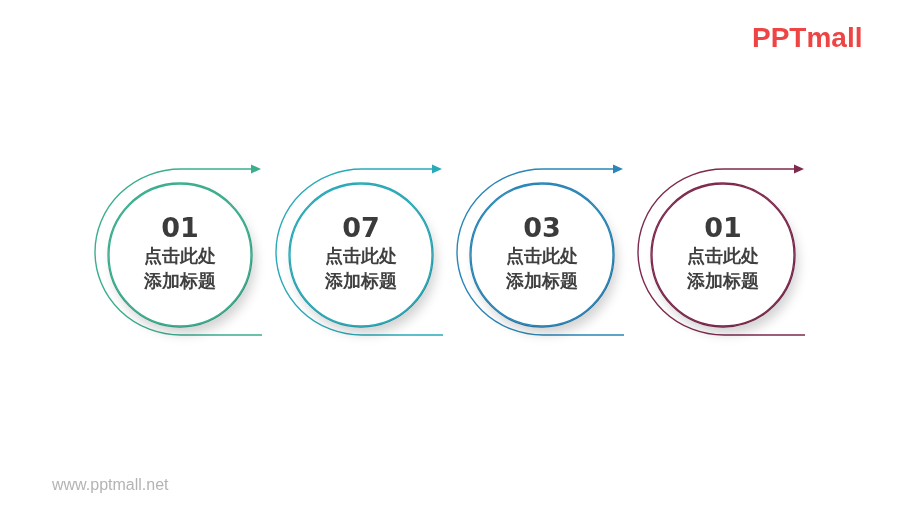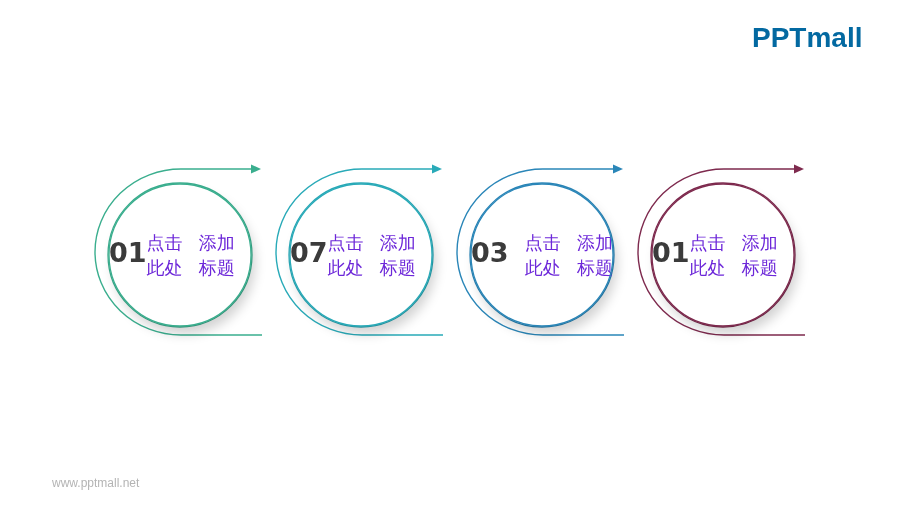--- a/index.html
+++ b/index.html
@@ -1,29 +1,29 @@
 <!DOCTYPE html>
 <html><head>
 <meta charset="utf-8">
 <style>
   html, body { margin: 0; padding: 0; }
   body { width: 900px; height: 506px; background: #ffffff; position: relative; overflow: hidden;
          font-family: "DejaVu Sans", "Liberation Sans", sans-serif; }
   .logo { position: absolute; left: 752px; top: 22px; font-family: "Liberation Sans", sans-serif;
-          font-size: 28px; font-weight: bold; color: #0369a1; letter-spacing: 0px; }
+          font-size: 28px; font-weight: bold; color: #ef4444; letter-spacing: 0px; }
   .footer { position: absolute; left: 52px; top: 476px; font-family: "Liberation Sans", sans-serif;
-            font-size: 12px; color: #b4b4b4; }
+            font-size: 16px; color: #b4b4b4; }
   .item { position: absolute; top: 160px; width: 180px; height: 185px; }
   .item svg { position: absolute; left: 0; top: 0; overflow: visible; }
   .circle { position: absolute; left: 24px; top: 24px; width: 142px; height: 142px; border-radius: 50%;
             background: #ffffff; box-sizing: border-box;
-            box-shadow: 4px 8px 12px rgba(0,0,0,0.18); display: flex; flex-direction: row;
+            box-shadow: 4px 8px 12px rgba(0,0,0,0.18); display: flex; flex-direction: column;
             align-items: center; justify-content: center; }
   .num { font-family: "DejaVu Sans", sans-serif; font-weight: bold; font-size: 27px; color: #3b3b3b; line-height: 30px; margin-top: -4px; }
-  .line { font-family: "DejaVu Sans", sans-serif; font-weight: normal; font-size: 18px; color: #6d28d9; line-height: 25px; }
+  .line { font-family: "DejaVu Sans", sans-serif; font-weight: bold; font-size: 18px; color: #404040; line-height: 25px; }
 </style>
 </head>
 <body>
 
 <div class="logo">PPTmall</div>
 
 <div id="items">
     <div class="item" style="left: 85px;">
       <svg width="190" height="190">
         <path d="M 172 9 L 96 9 A 86 83 0 0 0 96 175 L 177 175" fill="none" stroke="#3aae8e" stroke-width="1.4"></path>

